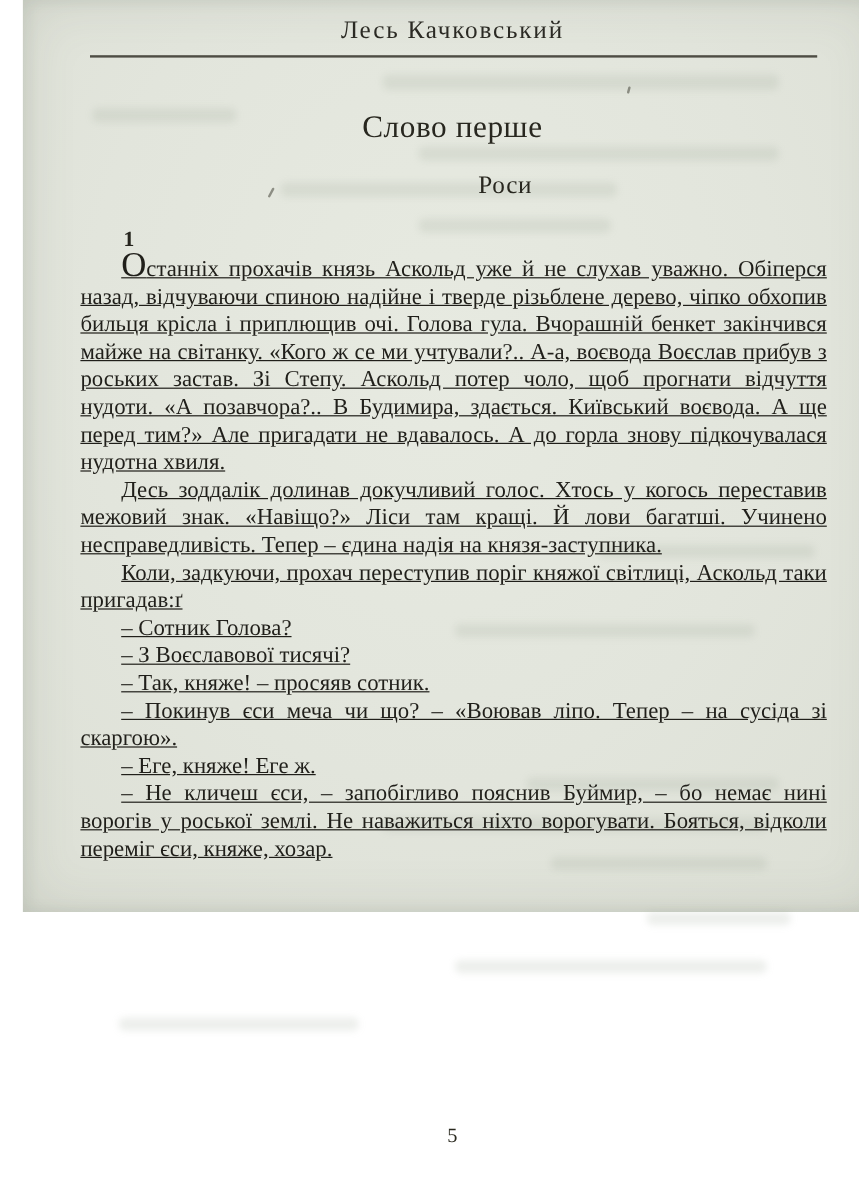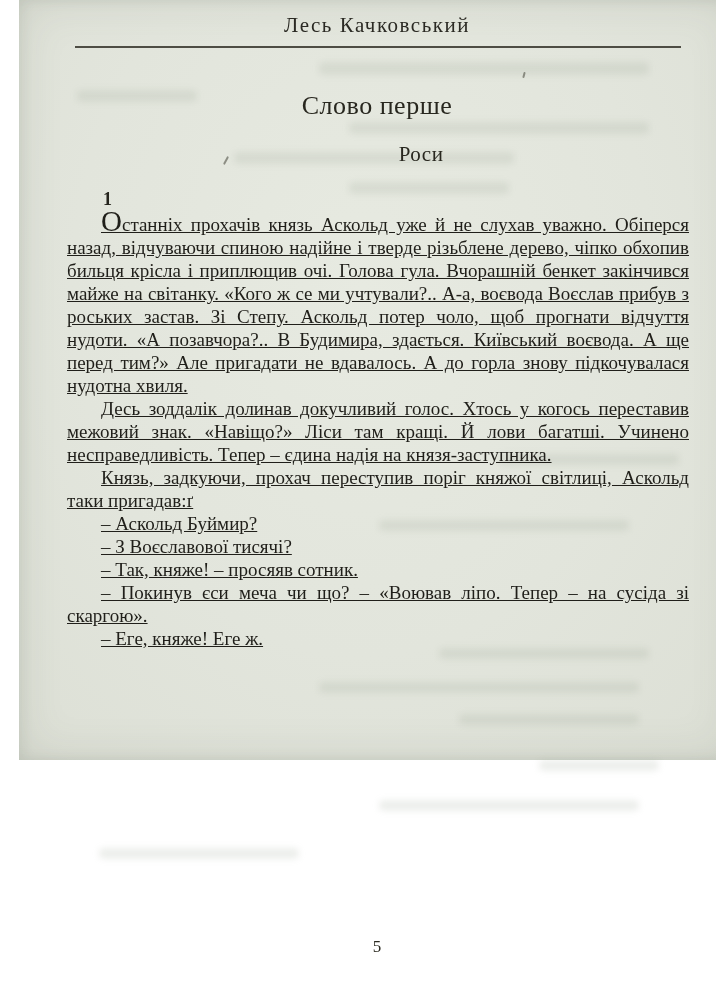--- a/index.html
+++ b/index.html
@@ -142,22 +142,23 @@
   <div class="running-header">Лесь Качковський</div>
   <div class="header-rule"></div>
 
   <h1 class="chapter-title">Слово перше</h1>
   <h2 class="section-title">Роси</h2>
   <div class="section-number">1</div>
 
   <div class="body-text">
     <p class="para"><span class="drop-initial">О</span><span>станніх прохачів князь Аскольд уже й не слухав уважно. Обіперся назад, відчуваючи спиною надійне і тверде різьблене дерево, чіпко обхопив бильця крісла і приплющив очі. Голова гула. Вчорашній бенкет закінчився майже на світанку. «Кого ж се ми учтували?.. А-а, воєвода Воєслав прибув з роських застав. Зі Степу. Аскольд потер чоло, щоб прогнати відчуття нудоти. «А позавчора?.. В Будимира, здається. Київський воєвода. А ще перед тим?» Але пригадати не вдавалось. А до горла знову підкочувалася нудотна хвиля.</span></p>
     <p class="para">Десь зоддалік долинав докучливий голос. Хтось у когось переставив межовий знак. «Навіщо?» Ліси там кращі. Й лови багатші. Учинено несправедливість. Тепер – єдина надія на князя-заступника.</p>
-    <p class="para">Князь, задкуючи, прохач переступив поріг княжої світлиці, Аскольд таки пригадав:ґ</p>
-    <p class="para">– Аскольд Буймир?</p>
+    <p class="para">Коли, задкуючи, прохач переступив поріг княжої світлиці, Аскольд таки пригадав:ґ</p>
+    <p class="para">– Сотник Голова?</p>
     <p class="para">– З Воєславової тисячі?</p>
     <p class="para">– Так, княже! – просяяв сотник.</p>
     <p class="para">– Покинув єси меча чи що? – «Воював ліпо. Тепер – на сусіда зі скаргою».</p>
     <p class="para">– Еге, княже! Еге ж.</p>
+    <p class="para">– Не кличеш єси, – запобігливо пояснив Буймир, – бо немає нині ворогів у роської землі. Не наважиться ніхто ворогувати. Бояться, відколи переміг єси, княже, хозар.</p>
   </div>
 
   <div class="page-number">5</div>
 </div>
 
 </body></html>

